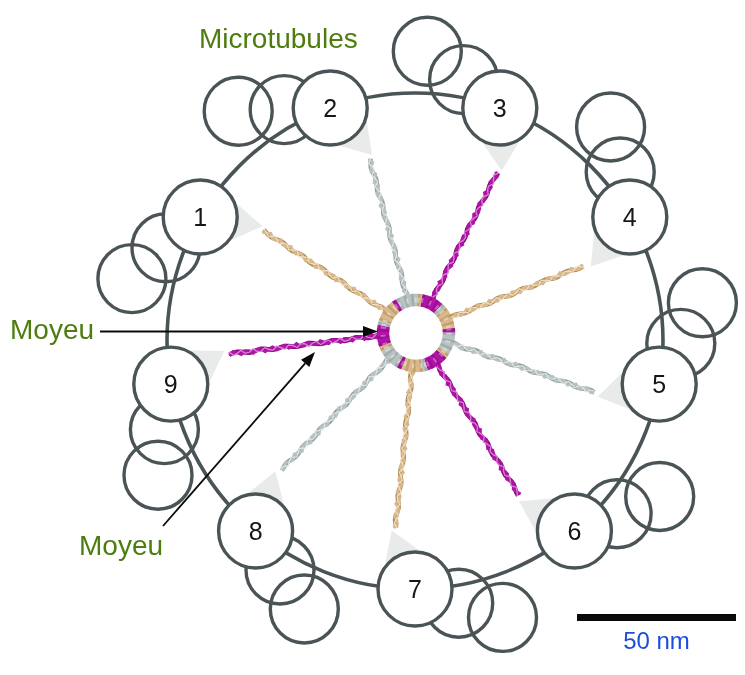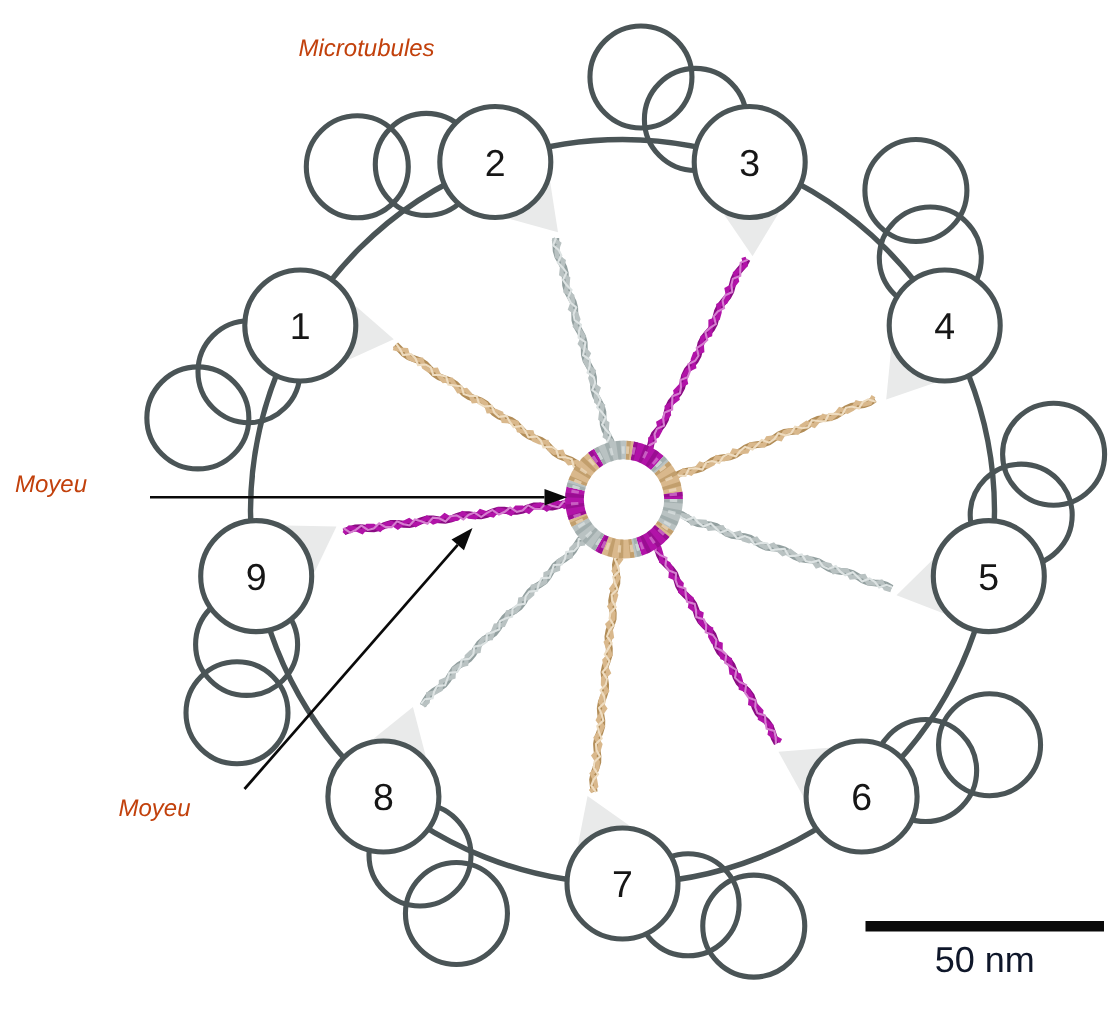--- a/index.html
+++ b/index.html
@@ -7,42 +7,41 @@
     position: relative;
     width: 745px;
     height: 675px;
     background: #ffffff;
     font-family: "Liberation Sans", sans-serif;
     overflow: hidden;
   }
   .stage svg { position: absolute; left: 0; top: 0; }
   .lbl {
     position: absolute;
-    color: #c2410c;
-    font-size: 16px;
+    color: #4d7c0f;
+    font-size: 28px;
     line-height: 1.1;
     white-space: nowrap;
-    font-style: italic;
   }
   .title { left: 199px; top: 24px; }
   .moyeu { left: 10px; top: 315px; }
   .rayon { left: 79px; top: 531px; }
   .scalebar-line {
     position: absolute;
     left: 577px; top: 614px;
     width: 159px; height: 7px;
     background: #0a0a0a;
   }
   .scalebar-text {
     position: absolute;
     left: 577px; top: 627px;
     width: 159px;
     text-align: center;
     font-size: 24px;
-    color: #0f172a;
+    color: #1d4ed8;
   }
   svg text.num {
     font-family: "Liberation Sans", sans-serif;
     font-size: 25px;
     fill: #161616;
   }
 </style>
 </head>
 <body>
 

